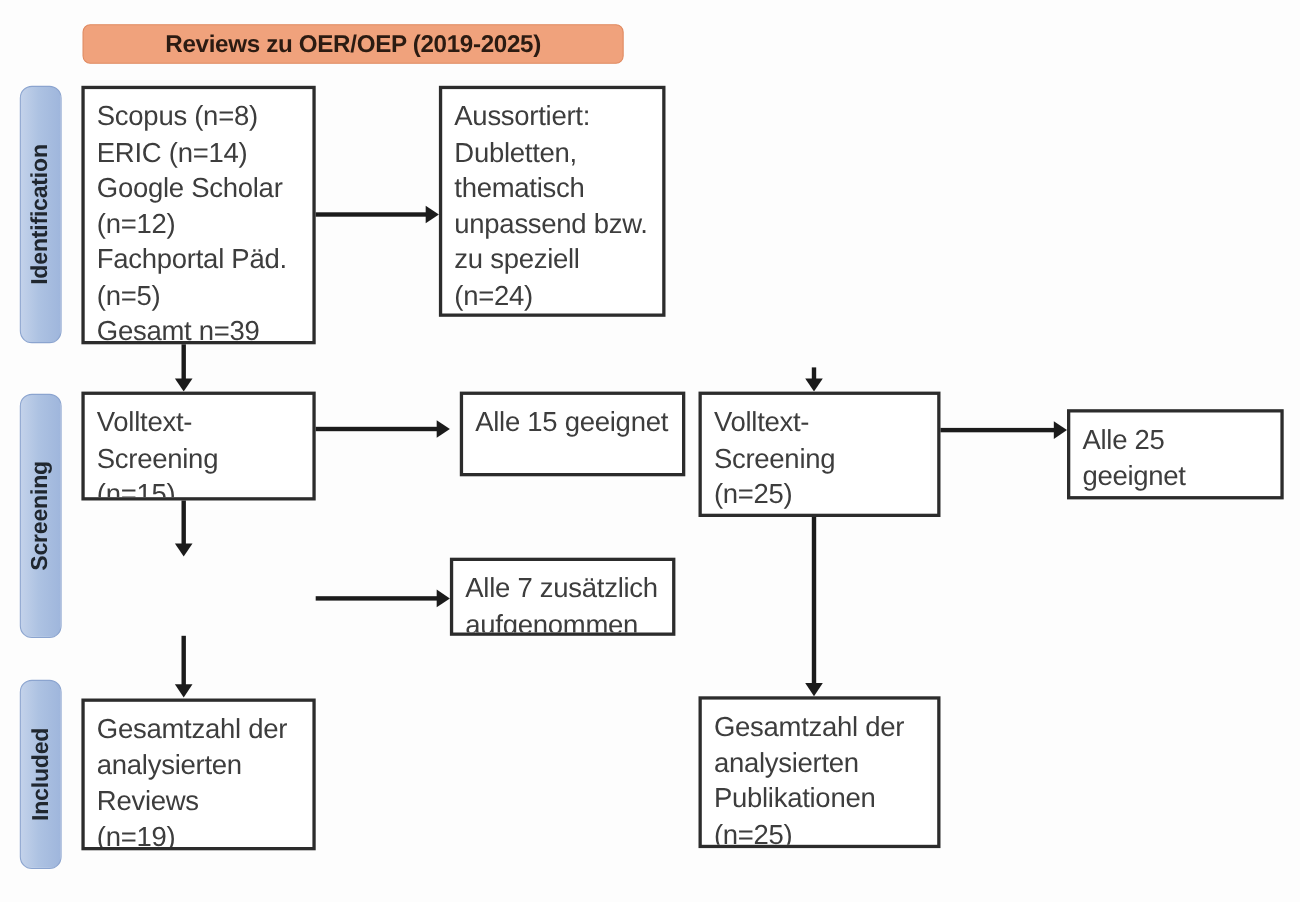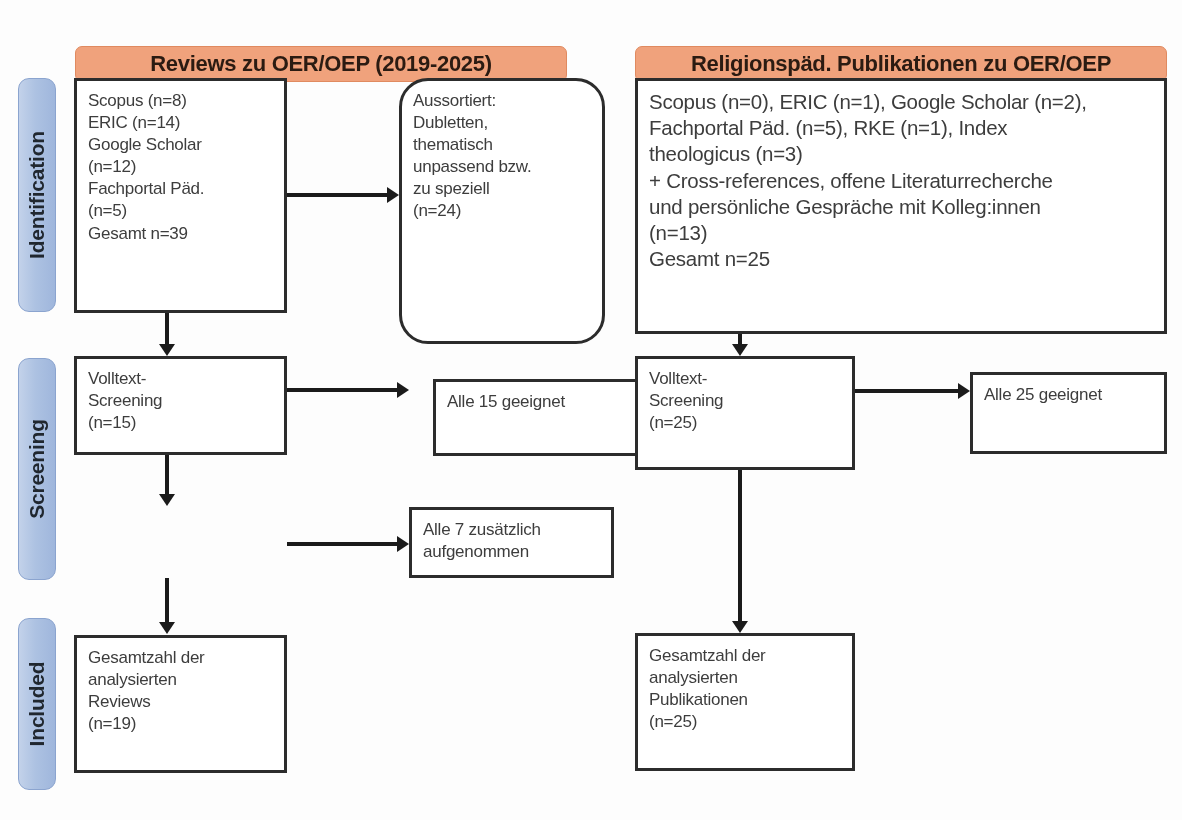--- a/index.html
+++ b/index.html
@@ -45,31 +45,30 @@
     border: 1px solid #e08a60;
     border-radius: 7px;
     box-sizing: border-box;
     display: flex;
     align-items: center;
     justify-content: center;
     font-size: 22px;
     font-weight: bold;
     color: #2b1b12;
     letter-spacing: -0.3px;
-    margin-top: 24px;
   }
 
   
   .flow-box {
     position: absolute;
     background: #ffffff;
     border: 3px solid #2c2c2c;
     box-sizing: border-box;
     padding: 9px 8px 6px 11px;
-    font-size: 17px;
+    font-size: 25px;
     line-height: 1.30;
     color: #3d3d3d;
     letter-spacing: -0.25px;
     white-space: pre-line;
     overflow: hidden;
   }
   .flow-box.wide {
     font-size: 20.5px;
     line-height: 1.28;
     padding-top: 8px;
@@ -109,48 +108,47 @@
   <div class="stage-pill" style="left:18px; top:358px; width:38px; height:222px;">
     <span class="stage-label">Screening</span>
   </div>
 
   <div class="stage-pill" style="left:18px; top:618px; width:38px; height:172px;">
     <span class="stage-label">Included</span>
   </div>
 
   <div class="col-header" style="left:75px; top:22px; width:492px; height:36px;">Reviews zu OER/OEP (2019-2025)</div>
 
-  <div class="col-header" style="left:635px; top:22px; width:532px; height:36px;">Religionspäd. Publikationen zu OER/OEP</div>
 
   <div class="flow-box" style="left:74px; top:78px; width:213px; height:235px;">Scopus (n=8)
 ERIC (n=14)
 Google Scholar
 (n=12)
 Fachportal Päd.
 (n=5)
 Gesamt n=39</div>
 
-  <div class="flow-box" style="left:399px; top:78px; width:206px; height:266px;border-radius:29px;">Aussortiert:
+  <div class="flow-box" style="left:399px; top:78px; width:206px; height:210px;">Aussortiert:
 Dubletten,
 thematisch
 unpassend bzw.
 zu speziell
 (n=24)</div>
 
   <div class="conn h" style="left:287px; top:193px; width:102px;"></div>
   <div class="arrow-right" style="left:387px; top:187px;"></div>
 
   <div class="conn v" style="left:165px; top:313px; width:4px; height:33px;"></div>
   <div class="arrow-down" style="left:159px; top:344px;"></div>
 
   <div class="flow-box" style="left:74px; top:356px; width:213px; height:99px;">Volltext-
 Screening
 (n=15)</div>
 
-  <div class="flow-box" style="left:433px; top:356px; width:205px; height:77px;margin-top:23px;">Alle 15 geeignet</div>
+  <div class="flow-box" style="left:418px; top:356px; width:205px; height:77px;">Alle 15 geeignet</div>
 
   <div class="conn h" style="left:287px; top:388px; width:112px;"></div>
   <div class="arrow-right" style="left:397px; top:382px;"></div>
 
   <div class="conn v" style="left:165px; top:455px; width:4px; height:40px;"></div>
   <div class="arrow-down" style="left:159px; top:494px;"></div>
 
 
   <div class="flow-box" style="left:409px; top:507px; width:205px; height:71px;">Alle 7 zusätzlich
 aufgenommen</div>
@@ -159,27 +157,20 @@
   <div class="arrow-right" style="left:397px; top:536px;"></div>
 
   <div class="conn v" style="left:165px; top:578px; width:4px; height:45px;"></div>
   <div class="arrow-down" style="left:159px; top:622px;"></div>
 
   <div class="flow-box" style="left:74px; top:635px; width:213px; height:138px;">Gesamtzahl der
 analysierten
 Reviews
 (n=19)</div>
 
-  <div class="flow-box wide" style="left:635px; top:78px; width:532px; height:256px;">Scopus (n=0), ERIC (n=1), Google Scholar (n=2),
-Fachportal Päd. (n=5), RKE (n=1), Index
-theologicus (n=3)
-+ Cross-references, offene Literaturrecherche
-und persönliche Gespräche mit Kolleg:innen
-(n=13)
-Gesamt n=25</div>
 
   <div class="conn v" style="left:738px; top:334px; width:4px; height:12px;"></div>
   <div class="arrow-down" style="left:732px; top:344px;"></div>
 
   <div class="flow-box" style="left:635px; top:356px; width:220px; height:114px;">Volltext-
 Screening
 (n=25)</div>
 
   <div class="flow-box" style="left:970px; top:372px; width:197px; height:82px;">Alle 25 geeignet</div>
 

